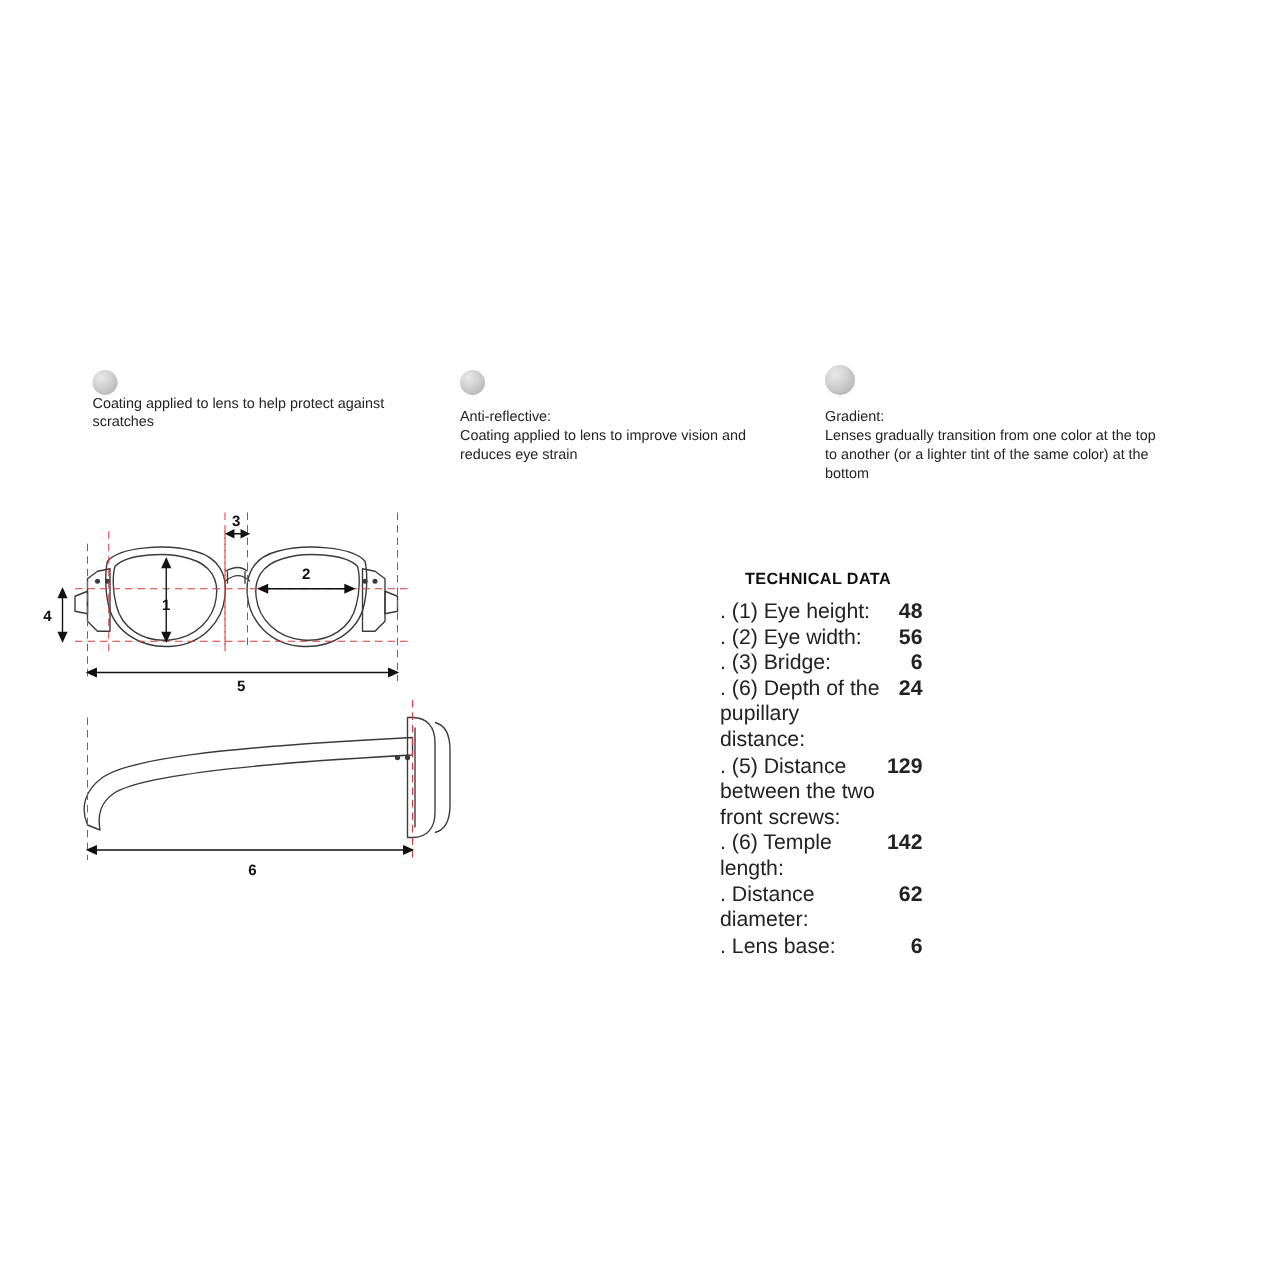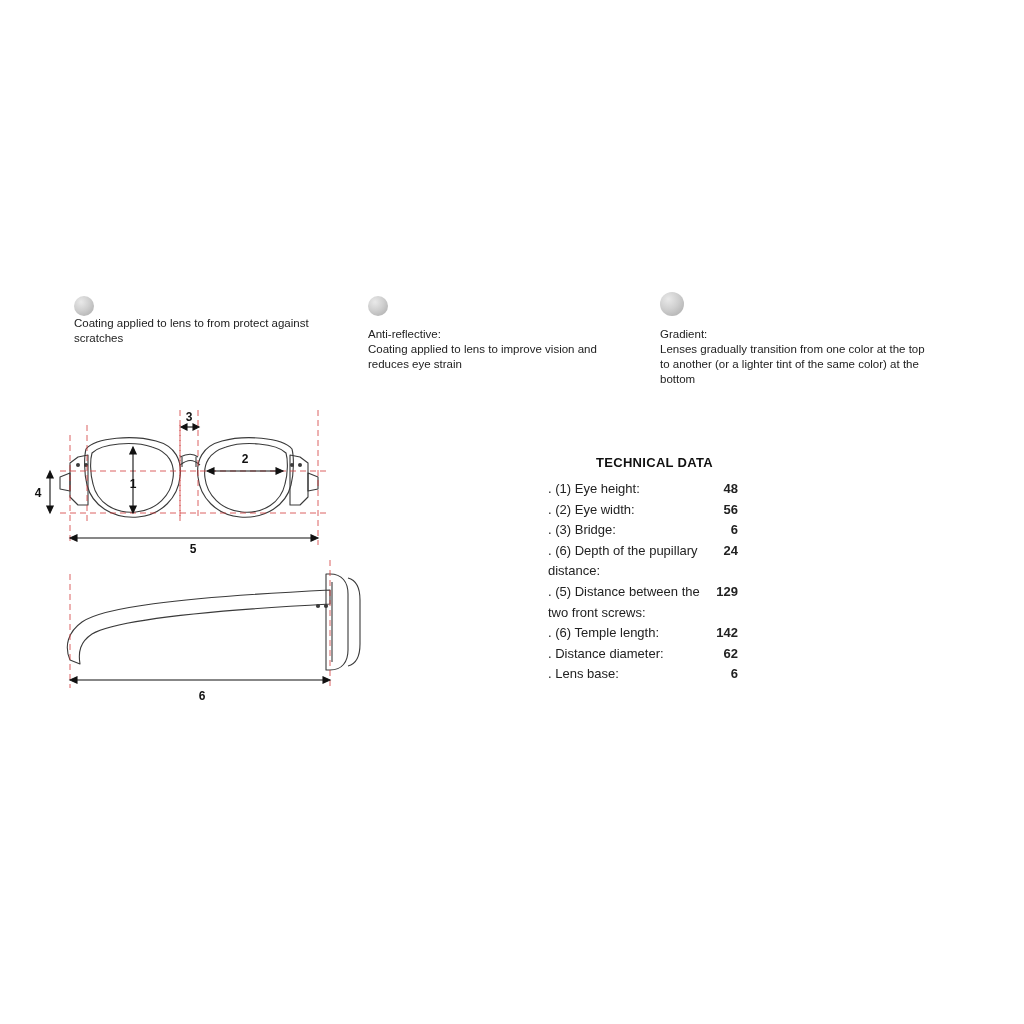--- a/index.html
+++ b/index.html
@@ -70,43 +70,44 @@
     font-weight: bold;
     color: #111111;
     letter-spacing: 0.3px;
     margin-bottom: 9px;
     margin-left: 48px;
   }
   .tech-row {
     display: flex;
     align-items: flex-start;
     justify-content: space-between;
-    font-size: 13px;
+    font-size: 17px;
     line-height: 20.6px;
     color: #222222;
+    margin-left: 28px;
   }
   .tech-label {
     flex: 1 1 auto;
     padding-right: 6px;
   }
   .tech-value {
     flex: 0 0 auto;
     font-weight: bold;
     text-align: right;
     min-width: 22px;
   }
 </style>
 </head>
 <body>
 
 <div class="features">
 
   <div class="feature" id="feature-0">
     <span class="feature-dot"></span>
-    <div class="feature-desc">Coating applied to lens to from protect against scratches</div>
+    <div class="feature-desc">Coating applied to lens to help protect against scratches</div>
   </div>
 
   <div class="feature" id="feature-1">
     <span class="feature-dot"></span>
     <div class="feature-title">Anti-reflective:</div>
     <div class="feature-desc">Coating applied to lens to improve vision and reduces eye strain</div>
   </div>
 
   <div class="feature" id="feature-2">
     <span class="feature-dot"></span>

